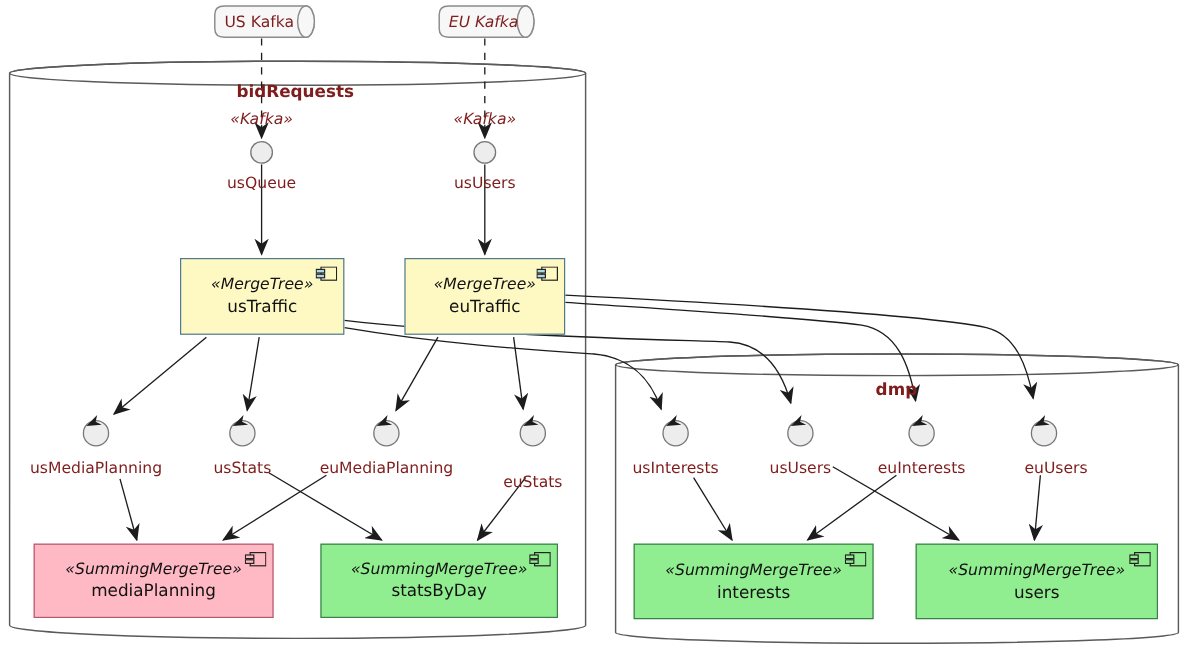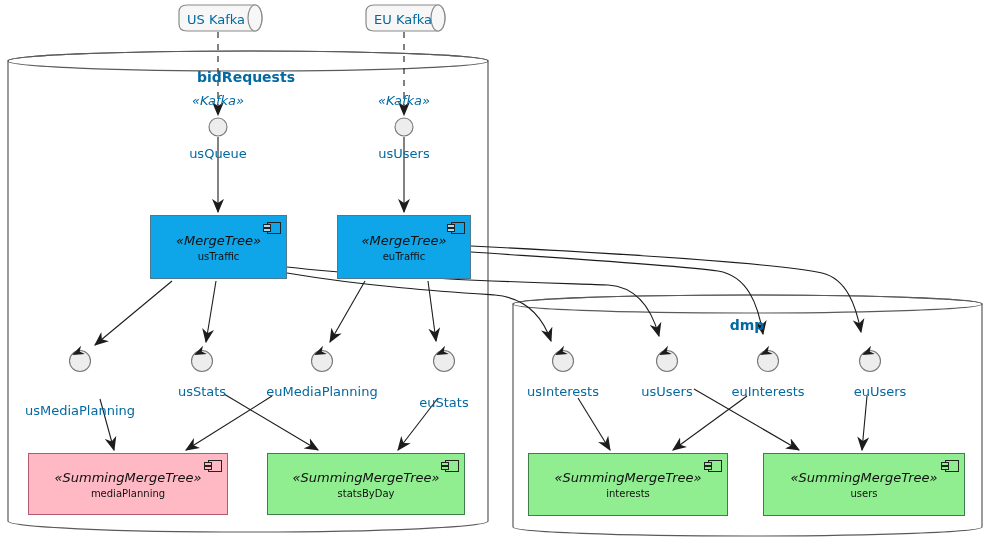--- a/index.html
+++ b/index.html
@@ -3,33 +3,33 @@
 <meta charset="utf-8">
 <style>
   html,body{margin:0;padding:0;background:#fff;}
   .canvas{
     position:relative;width:997px;height:547px;background:#ffffff;overflow:hidden;
     font-family:"DejaVu Sans","Liberation Sans",sans-serif;color:#111;
   }
   svg.layer{position:absolute;left:0;top:0;}
   .lbl{
     position:absolute;transform:translate(-50%,-50%);
-    font-size:13px;line-height:1;white-space:nowrap;color:#0369a1;
+    font-size:13px;line-height:1;white-space:nowrap;color:#7f1d1d;
   }
   .lbl.bold{font-weight:bold;font-size:14px;}
   .lbl.stereo{font-style:italic;}
   .comp{
     position:absolute;box-sizing:border-box;border:1.5px solid;
     display:flex;flex-direction:column;align-items:center;justify-content:center;
     gap:3px;text-align:center;
   }
   .comp .stereo{font-style:italic;font-size:13px;}
-  .comp .cname{font-size:10px;}
+  .comp .cname{font-size:14px;}
   .comp .cicon{position:absolute;top:4px;right:5px;}
-  .comp.blue{background:#0ea5e9;border-color:#4d7a8f;}
+  .comp.blue{background:#fef9c3;border-color:#4d7a8f;}
   .comp.pink{background:#FFB9C5;border-color:#b2596f;}
   .comp.green{background:#90EE90;border-color:#3e7e4c;}
 </style>
 </head>
 <body>
 
 <div class="canvas">
 
   <svg class="layer" width="997" height="547" viewBox="0 0 997 547">
     <defs>
@@ -107,32 +107,32 @@
       <use href="#hook" transform="translate(314,355) rotate(-25)"></use>
       <use href="#hook" transform="translate(436,355) rotate(-25)"></use>
       <use href="#hook" transform="translate(555,355) rotate(-25)"></use>
       <use href="#hook" transform="translate(659,355) rotate(-25)"></use>
       <use href="#hook" transform="translate(760,355) rotate(-25)"></use>
       <use href="#hook" transform="translate(862,355) rotate(-25)"></use>
     </g>
   </svg>
 
   <div class="lbl" style="left:216px;top:19px;">US Kafka</div>
-  <div class="lbl" style="left:403px;top:19px;">EU Kafka</div>
+  <div class="lbl" style="left:403px;top:19px;font-style:italic;">EU Kafka</div>
 
   <div class="lbl bold" style="left:246px;top:77px;">bidRequests</div>
   <div class="lbl bold" style="left:747px;top:325px;">dmp</div>
 
   <div class="lbl stereo" style="left:218px;top:100px;">«Kafka»</div>
   <div class="lbl stereo" style="left:404px;top:100px;">«Kafka»</div>
 
   <div class="lbl" style="left:218px;top:153px;">usQueue</div>
   <div class="lbl" style="left:404px;top:153px;">usUsers</div>
 
-  <div class="lbl" style="left:80px;top:391px;margin-top:19px;">usMediaPlanning</div>
+  <div class="lbl" style="left:80px;top:391px;">usMediaPlanning</div>
   <div class="lbl" style="left:202px;top:391px;">usStats</div>
   <div class="lbl" style="left:322px;top:391px;text-align:center;">euMediaPlanning</div>
   <div class="lbl" style="left:444px;top:402px;">euStats</div>
   <div class="lbl" style="left:563px;top:391px;">usInterests</div>
   <div class="lbl" style="left:667px;top:391px;">usUsers</div>
   <div class="lbl" style="left:768px;top:391px;">euInterests</div>
   <div class="lbl" style="left:880px;top:391px;">euUsers</div>
 
   <div class="comp blue" style="left:150px;top:215px;width:137px;height:64px;">
     <span class="cicon">

